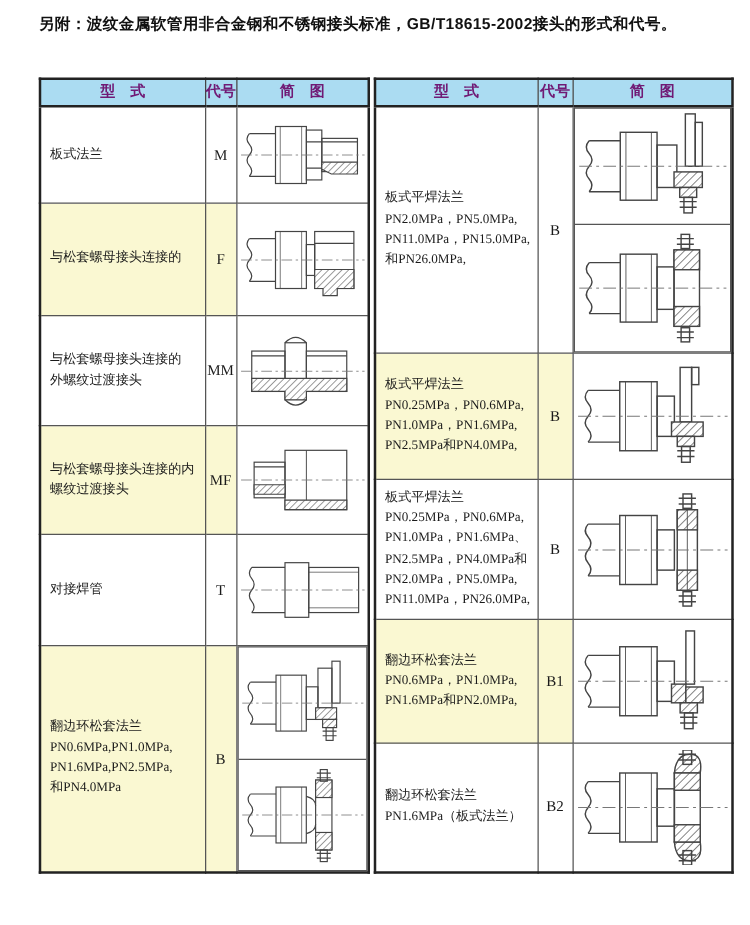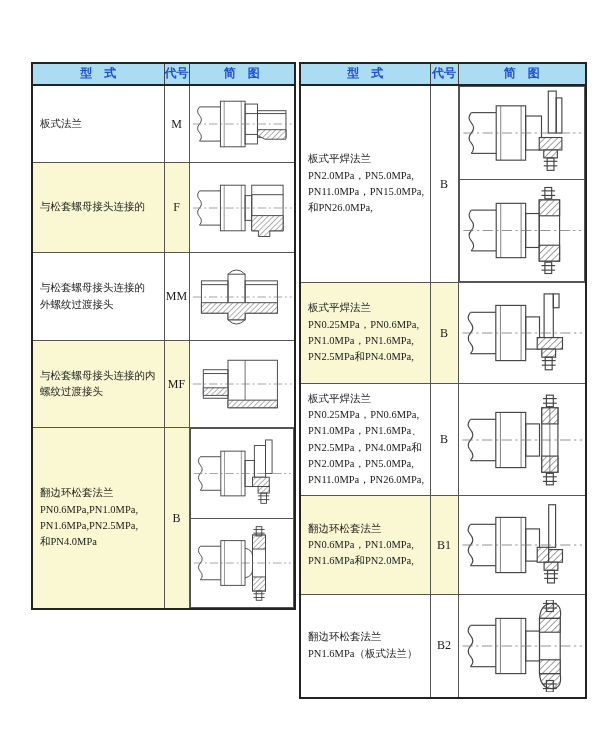--- a/index.html
+++ b/index.html
@@ -6,37 +6,38 @@
   html,body{width:600px;height:740px;background:#ffffff;overflow:hidden;
     font-family:"Liberation Sans",sans-serif}
   .page{position:relative;width:600px;height:740px;background:#fff}
   .title{position:absolute;left:31px;top:11px;width:560px;
     font-size:12.5px;font-weight:bold;color:#111;letter-spacing:.3px;
     font-family:"Liberation Sans",sans-serif}
   .tables{position:absolute;left:31px;top:62px;display:flex;gap:3px;align-items:flex-start}
   table{border-collapse:collapse;table-layout:fixed}
   .t{border:2px solid var(--bd,#222)}
   th{background:var(--hd,#abdcf2);border:1px solid #444;border-bottom:2px solid var(--bd,#222);
-     font-size:12px;font-weight:bold;color:#1d4ed8;height:18px;padding:1px 0 2px;
+     font-size:12px;font-weight:bold;color:#701a75;height:18px;padding:1px 0 2px;
      font-family:Liberation Serif, serif}
   td{border:1px solid #555;vertical-align:middle;color:#1a1a1a}
   td.ty{font-size:10.5px;line-height:1.55;padding:4px 2px 4px 7px;white-space:pre-line;
      font-family:"Liberation Serif",serif}
   td.co{text-align:center;font-size:12px;font-family:"Liberation Serif",serif}
   td.sk{padding:0;background:#fff}
   .diag{width:100%;height:100%}
   .diag svg{display:block}
   .split{display:flex;flex-direction:column}
   .split .d2{border-top:1px solid #555}
   tr.hl td.ty, tr.hl td.co{background:var(--hl,#faf8d2)}
 </style>
 </head>
 <body>
 
 <div class="page">
+  <div class="title">另附：波纹金属软管用非合金钢和不锈钢接头标准，GB/T18615-2002接头的形式和代号。</div>
 
   <div class="tables">
 
     <table class="t" style="width:263px">
       <colgroup>
           <col style="width:132px">
           <col style="width:25px">
           <col style="width:106px">
         </colgroup>
       <thead>
@@ -151,20 +152,44 @@
                   <line x1="14" y1="51" x2="40" y2="51" stroke="#444444" stroke-width="1"></line>
                   <rect x="40" y="15" width="52" height="50" fill="none" stroke="#444444"></rect>
                   <line x1="58" y1="15" x2="58" y2="65" stroke="#444444" stroke-width="0.8"></line>
                   <path d="M14,44h26v8h-26z" fill="url(#h3)" stroke="#444444"></path>
                   <path d="M40,57h52v8h-52z" fill="url(#h3)" stroke="#444444"></path>
                   <line x1="3" y1="40" x2="107" y2="40" stroke="#777" stroke-width="0.7" stroke-dasharray="9 3 2 3"></line>
                 </svg>
               </div>
             </td>
         </tr>
+        <tr style="height:89px">
+          <td class="ty">对接焊管</td>
+          <td class="co">T</td>
+          <td class="sk">
+              <div class="diag">
+                <svg viewBox="0 0 110 80" preserveAspectRatio="xMidYMid meet" width="100%" height="100%">
+                  <defs>
+                    <pattern id="h4" width="4" height="4" patternUnits="userSpaceOnUse" patternTransform="rotate(45)">
+                      <rect width="4" height="4" fill="#ffffff"></rect>
+                      <line x1="0" y1="0" x2="0" y2="4" stroke="#666" stroke-width="1.1"></line>
+                    </pattern>
+                  </defs>
+                  <path d="M12,21q-4,4.8 0,9.5q4,4.8 0,9.5q-4,4.8 0,9.5q4,4.8 0,9.5" fill="none" stroke="#444444"></path>
+                  <line x1="12" y1="21" x2="40" y2="21" stroke="#444444" stroke-width="1"></line>
+                  <line x1="12" y1="59" x2="40" y2="59" stroke="#444444" stroke-width="1"></line>
+                  <rect x="40" y="17" width="20" height="46" fill="none" stroke="#444444"></rect>
+                  <rect x="60" y="21" width="42" height="38" fill="none" stroke="#444444"></rect>
+                  <line x1="60" y1="25" x2="102" y2="25" stroke="#444444" stroke-width="0.6"></line>
+                  <line x1="60" y1="55" x2="102" y2="55" stroke="#444444" stroke-width="0.6"></line>
+                  <line x1="3" y1="40" x2="107" y2="40" stroke="#777" stroke-width="0.7" stroke-dasharray="9 3 2 3"></line>
+                </svg>
+              </div>
+            </td>
+        </tr>
         <tr style="height:179px" class="hl">
           <td class="ty">翻边环松套法兰
 PN0.6MPa,PN1.0MPa,
 PN1.6MPa,PN2.5MPa,
 和PN4.0MPa</td>
           <td class="co">B</td>
           <td class="sk split">
             <div class="diag" style="height:89px">
                 <svg viewBox="0 0 110 80" preserveAspectRatio="xMidYMid meet" width="100%" height="100%">
                   <defs>

